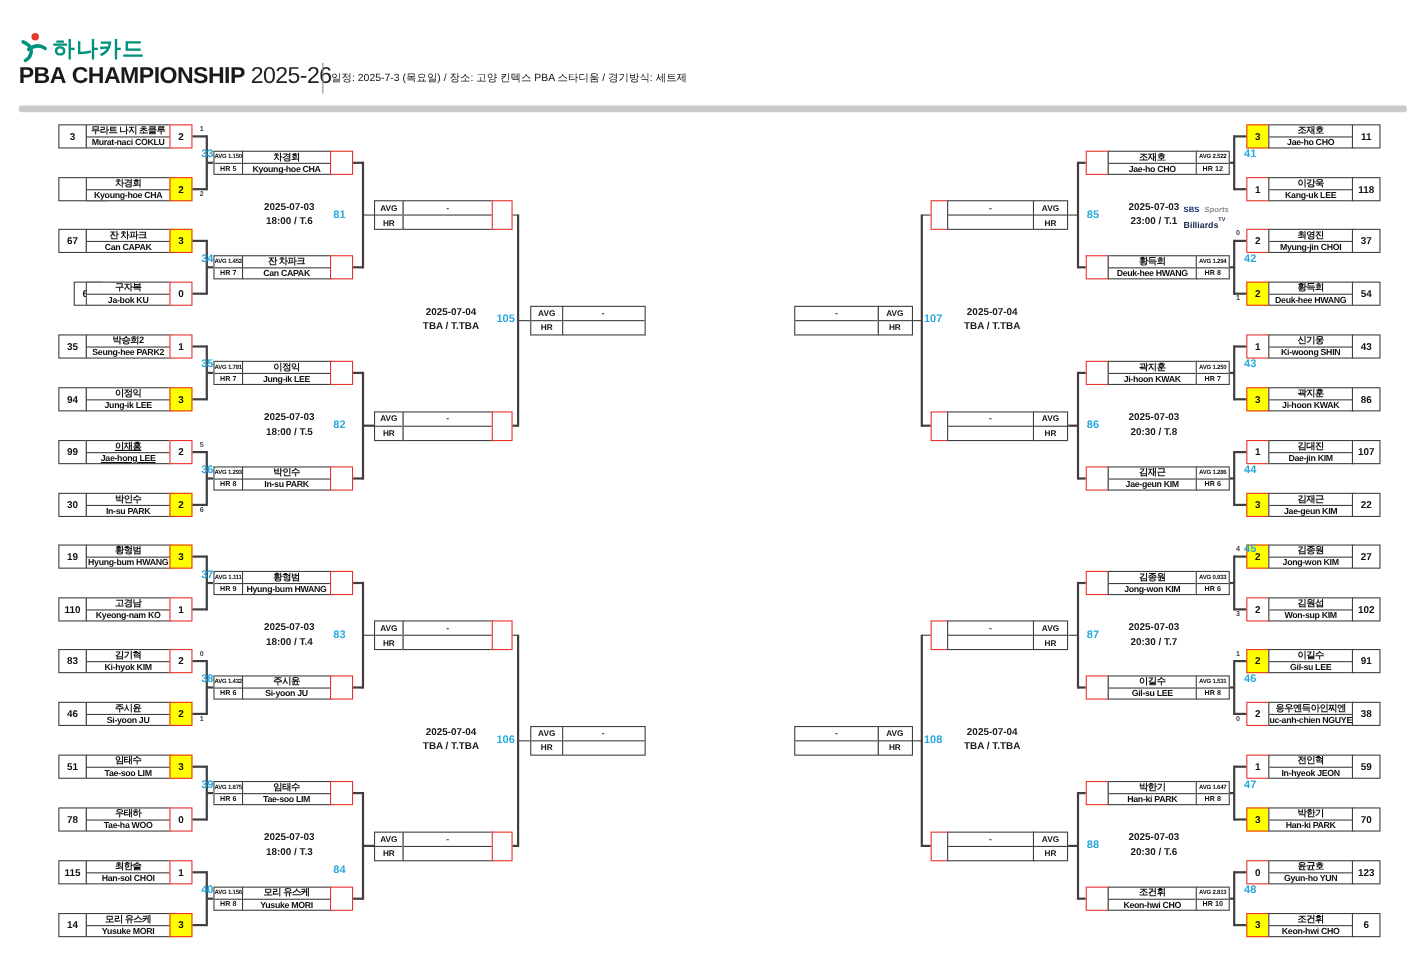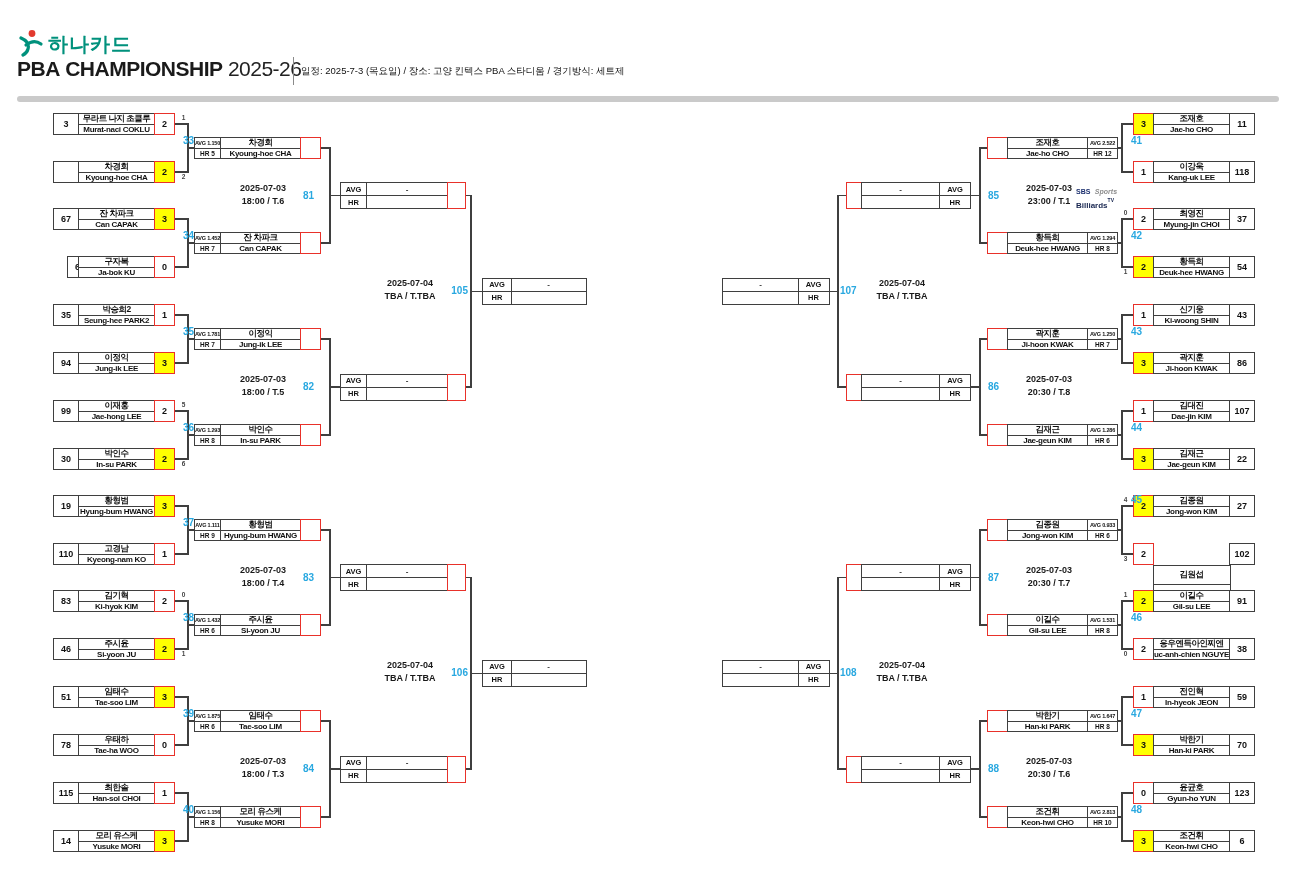--- a/index.html
+++ b/index.html
@@ -103,21 +103,21 @@
         <div class="crow kr">이정익</div>
         <div class="crow bt en">Jung-ik LEE</div>
       </div>
       <div class="cell red win" style="left: 154px; top: 352px; width: 21px; height: 22px;">3</div>
       <div class="ln" style="left: 175px; top: 314.25px; width: 13px; height: 1.5px;"></div>
       <div class="ln" style="left: 175px; top: 362.25px; width: 13px; height: 1.5px;"></div>
       <div class="ln" style="left: 187.25px; top: 314.25px; width: 1.5px; height: 49.5px;"></div>
       <div class="ln" style="left: 188px; top: 338.25px; width: 6px; height: 1.5px;"></div>
       <div class="mlbl" style="left: 162px; top: 326px; width: 32px; text-align: right;">35</div>
       <div class="cell" style="left: 53px; top: 400px; width: 26px; height: 22px;">99</div>
-      <div class="cell cols" style="left: 77.5px; top: 400px; width: 78px; height: 22px;">
+      <div class="cell cols" style="left: 77.5px; top: 400px; width: 78px; height: 22px; text-decoration: underline;">
         <div class="crow kr">이재홍</div>
         <div class="crow bt en">Jae-hong LEE</div>
       </div>
       <div class="cell red" style="left: 154px; top: 400px; width: 21px; height: 22px;">2</div>
       <div class="ann" style="left: 178px; top: 401px;">5</div>
       <div class="cell" style="left: 53px; top: 448px; width: 26px; height: 22px;">30</div>
       <div class="cell cols" style="left: 77.5px; top: 448px; width: 78px; height: 22px;">
         <div class="crow kr">박인수</div>
         <div class="crow bt en">In-su PARK</div>
       </div>
@@ -298,21 +298,21 @@
       </div>
       <div class="cell red" style="left: 300px; top: 806px; width: 21px; height: 22px;"></div>
       <div class="ln" style="left: 321px; top: 720.25px; width: 9px; height: 1.5px;"></div>
       <div class="ln" style="left: 321px; top: 816.25px; width: 9px; height: 1.5px;"></div>
       <div class="ln" style="left: 329.25px; top: 720.25px; width: 1.5px; height: 97.5px;"></div>
       <div class="ln" style="left: 330px; top: 768.25px; width: 10px; height: 1.5px;"></div>
       <div class="sched" style="left: 218px; top: 755px; width: 90px;">
         <div>2025-07-03</div>
         <div>18:00 / T.3</div>
       </div>
-      <div class="mlbl" style="left: 303px; top: 763px; width: 30px; text-align: left;">84</div>
+      <div class="mlbl" style="left: 303px; top: 786px; width: 30px; text-align: left;">84</div>
       <div class="cell cols" style="left: 340px; top: 182px; width: 27px; height: 27px;">
         <div class="crow stat">AVG</div>
         <div class="crow bt stat">HR</div>
       </div>
       <div class="cell cols" style="left: 365.5px; top: 182px; width: 83px; height: 27px;">
         <div class="crow dash">-</div>
         <div class="crow bt"></div>
       </div>
       <div class="cell red" style="left: 447px; top: 182px; width: 19px; height: 27px;"></div>
       <div class="cell cols" style="left: 340px; top: 373.5px; width: 27px; height: 27px;">
@@ -447,21 +447,21 @@
       <div class="ln" style="left: 1118px; top: 434.25px; width: 4px; height: 1.5px;"></div>
       <div class="mlbl" style="left: 1131px; top: 422px; width: 32px; text-align: left;">44</div>
       <div class="cell red win" style="left: 1133px; top: 495px; width: 21px; height: 22px;">2</div>
       <div class="cell cols" style="left: 1152.5px; top: 495px; width: 78px; height: 22px;">
         <div class="crow kr">김종원</div>
         <div class="crow bt en">Jong-won KIM</div>
       </div>
       <div class="cell" style="left: 1229px; top: 495px; width: 26px; height: 22px;">27</div>
       <div class="ann" style="left: 1120px; top: 496px;">4</div>
       <div class="cell red" style="left: 1133px; top: 543px; width: 21px; height: 22px;">2</div>
-      <div class="cell cols" style="left: 1152.5px; top: 543px; width: 78px; height: 38px; margin-top: 22px;">
+      <div class="cell cols" style="left: 1152.5px; top: 543px; width: 78px; height: 22px;">
         <div class="crow kr">김원섭</div>
         <div class="crow bt en">Won-sup KIM</div>
       </div>
       <div class="cell" style="left: 1229px; top: 543px; width: 26px; height: 22px;">102</div>
       <div class="ann" style="left: 1120px; top: 555px;">3</div>
       <div class="ln" style="left: 1122px; top: 505.25px; width: 11px; height: 1.5px;"></div>
       <div class="ln" style="left: 1122px; top: 553.25px; width: 11px; height: 1.5px;"></div>
       <div class="ln" style="left: 1121.25px; top: 505.25px; width: 1.5px; height: 49.5px;"></div>
       <div class="ln" style="left: 1118px; top: 529.25px; width: 4px; height: 1.5px;"></div>
       <div class="mlbl" style="left: 1131px; top: 494px; width: 32px; text-align: left;">45</div>

